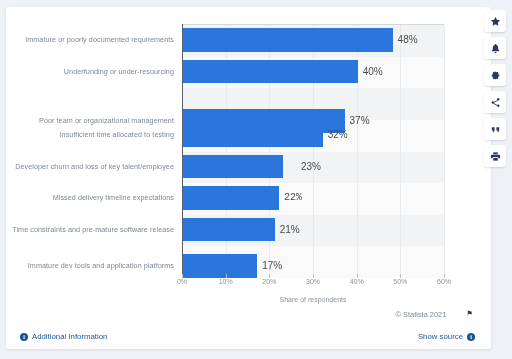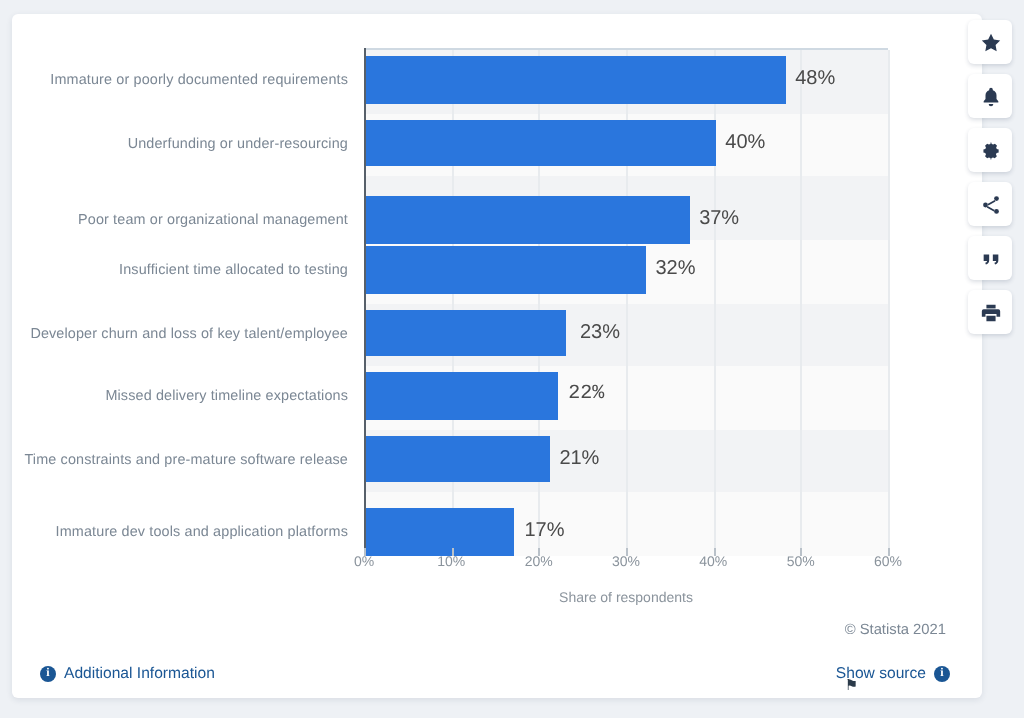--- a/index.html
+++ b/index.html
@@ -128,21 +128,20 @@
 
   
   .copyright {
     position: absolute;
     right: 18px; top: 303px;
     font-size: 7.4px;
     color: #7b8794;
     display: flex;
     align-items: flex-start;
     gap: 20px;
-    flex-direction: column;
   }
   .flag-icon { display: inline-block; line-height: 1; color: #2b3a4a; font-size: 7.5px; }
 
   .footer-left {
     position: absolute;
     left: 14px; top: 325px;
     display: flex;
     align-items: center;
     gap: 4px;
     font-size: 7.8px;
@@ -226,34 +225,34 @@
           <div class="row" style="top: 9px; height: 31.625px;">
             <div class="cat-label">Immature or poorly documented requirements</div>
             <div class="bar" style="width: 209.6px; background: rgb(42, 118, 221); height: 23.625px; top: 4px;"></div>
             <div class="bar-value" style="left: 391.6px; height: 31.625px;">48%</div>
           </div>
           <div class="row" style="top: 40.625px; height: 31.625px;">
             <div class="cat-label">Underfunding or under-resourcing</div>
             <div class="bar" style="width: 174.667px; background: rgb(42, 118, 221); height: 23.625px; top: 4px;"></div>
             <div class="bar-value" style="left: 356.667px; height: 31.625px;">40%</div>
           </div>
-          <div class="row" style="top: 79px; height: 31.625px; padding-left: 25px;">
+          <div class="row" style="top: 90px; height: 31.625px; padding-left: 25px;">
             <div class="cat-label">Poor team or organizational management</div>
             <div class="bar" style="width: 161.567px; background: rgb(42, 118, 221); height: 23.625px; top: 4px;"></div>
             <div class="bar-value" style="left: 343.567px; height: 31.625px;">37%</div>
           </div>
           <div class="row" style="top: 103.875px; height: 31.625px;">
             <div class="cat-label">Insufficient time allocated to testing</div>
             <div class="bar" style="width: 139.733px; background: rgb(42, 118, 221); height: 23.625px; top: 4px;"></div>
             <div class="bar-value" style="left: 321.733px; height: 31.625px;">32%</div>
           </div>
           <div class="row" style="top: 135.5px; height: 31.625px;">
             <div class="cat-label">Developer churn and loss of key talent/employee</div>
             <div class="bar" style="width: 100.433px; background: rgb(42, 118, 221); height: 23.625px; top: 4px;"></div>
-            <div class="bar-value" style="left: 284px; height: 31.625px;">23%</div>
+            <div class="bar-value" style="left: 295px; height: 31.625px;">23%</div>
           </div>
           <div class="row" style="top: 167.125px; height: 31.625px;">
             <div class="cat-label">Missed delivery timeline expectations</div>
             <div class="bar" style="width: 96.0667px; background: rgb(42, 118, 221); height: 23.625px; top: 4px;"></div>
             <div class="bar-value" style="left: 278.067px; height: 31.625px; font-family: Liberation Mono, monospace;">22%</div>
           </div>
           <div class="row" style="top: 198.75px; height: 31.625px;">
             <div class="cat-label">Time constraints and pre-mature software release</div>
             <div class="bar" style="width: 91.7px; background: rgb(42, 118, 221); height: 23.625px; top: 4px;"></div>
             <div class="bar-value" style="left: 273.7px; height: 31.625px;">21%</div>

